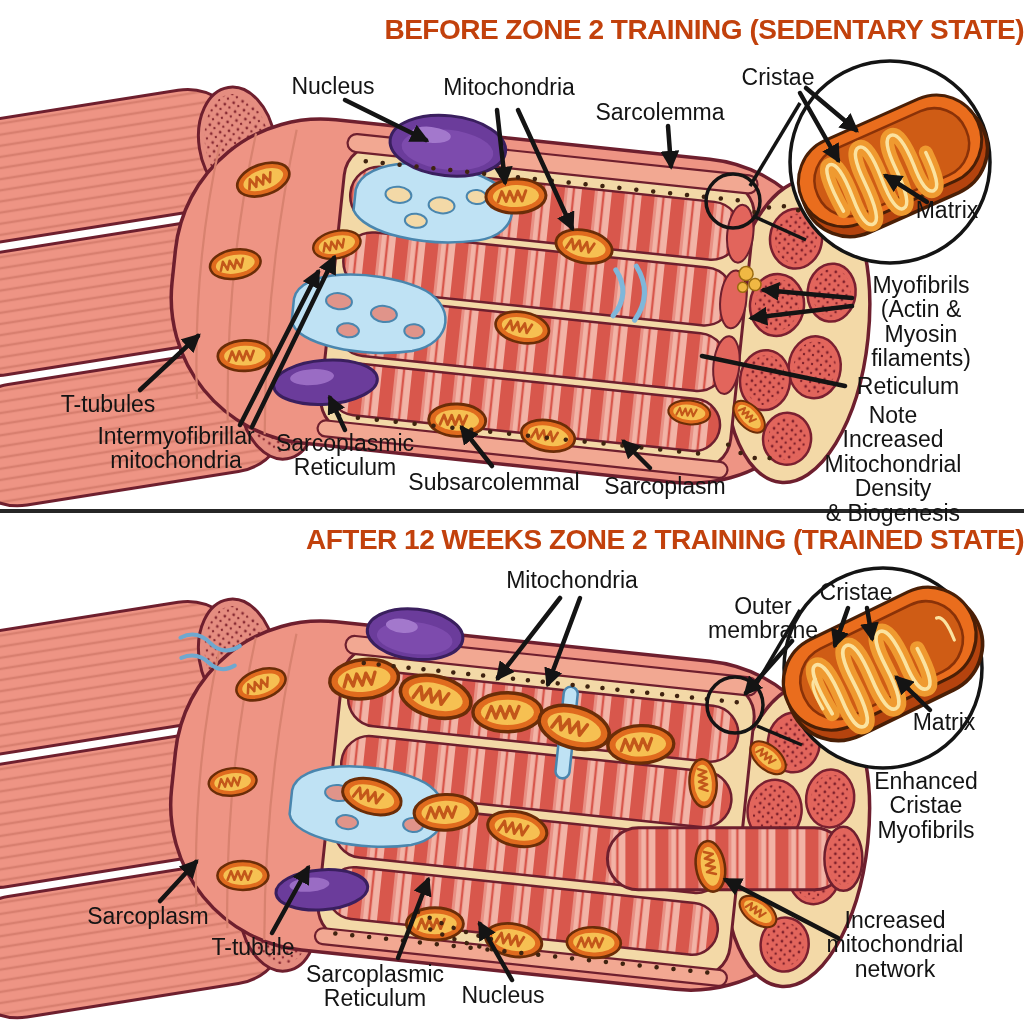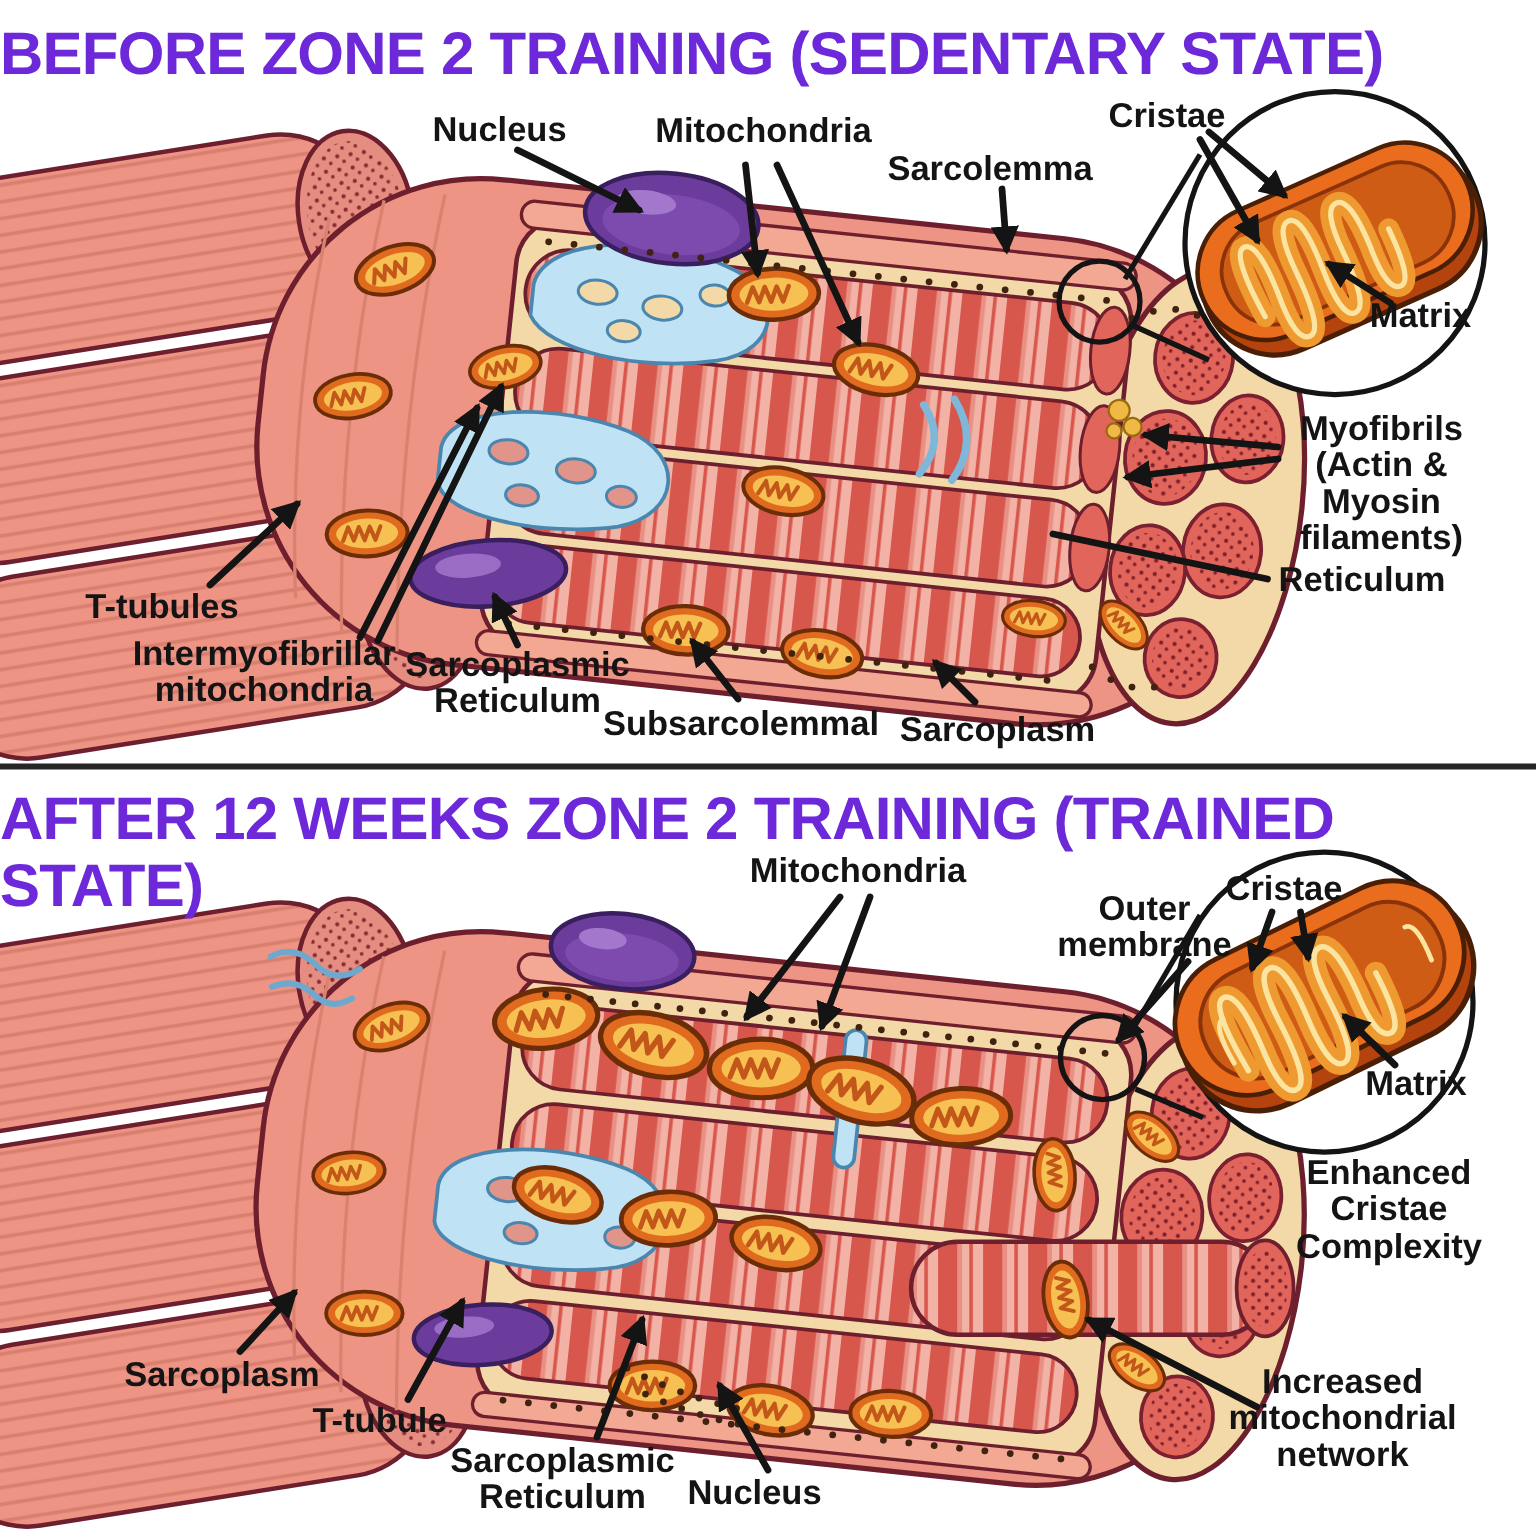--- a/index.html
+++ b/index.html
@@ -1,22 +1,22 @@
 <!DOCTYPE html>
 <html><head>
 <meta charset="utf-8">
 <style>
   html,body{margin:0;padding:0;background:#fff;}
   .stage{position:relative;width:1024px;height:1024px;background:#ffffff;overflow:hidden;
          font-family:"Liberation Sans","DejaVu Sans",sans-serif;color:#151515;}
   .art{position:absolute;left:0;top:0;width:1024px;height:1024px;}
-  .title{position:absolute;left:0;width:1024px;text-align:left;font-weight:bold;
-         font-size:40px;letter-spacing:-0.5px;color:#6d28d9;}
+  .title{position:absolute;left:0;width:1024px;text-align:right;font-weight:bold;
+         font-size:28px;letter-spacing:-0.5px;color:#c2410c;}
   .lbl{position:absolute;transform:translate(-50%,-50%);text-align:center;
-       font-weight:bold;font-size:23px;line-height:1.06;color:#141414;white-space:pre-line;}
+       font-weight:normal;font-size:23px;line-height:1.06;color:#141414;white-space:pre-line;}
 </style>
 </head>
 <body>
 
 <div class="stage">
 
 <svg class="art" viewBox="0 0 1024 1024">
   <defs>
     <marker id="ah" viewBox="0 0 10 10" refX="8" refY="5" markerWidth="4.2" markerHeight="4.2" orient="auto-start-reverse">
       <path d="M0,0 L10,5 L0,10 z" fill="#141414"></path>
@@ -286,30 +286,33 @@
 (Actin &amp; Myosin
 filaments)</div>
 <div class="lbl" style="left:908px;top:386px">Reticulum</div>
 <div class="lbl" style="left:108px;top:404px">T-tubules</div>
 <div class="lbl" style="left:176px;top:448px">Intermyofibrillar
 mitochondria</div>
 <div class="lbl" style="left:345px;top:455px">Sarcoplasmic
 Reticulum</div>
 <div class="lbl" style="left:494px;top:482px">Subsarcolemmal</div>
 <div class="lbl" style="left:665px;top:486px">Sarcoplasm</div>
+<div class="lbl" style="left:893px;top:464px">Note Increased
+Mitochondrial Density
+&amp; Biogenesis</div>
 
 <div class="title" style="top:524px">AFTER 12 WEEKS ZONE 2 TRAINING (TRAINED STATE)</div>
 <div class="lbl" style="left:572px;top:580px">Mitochondria</div>
 <div class="lbl" style="left:763px;top:618px">Outer
 membrane</div>
 <div class="lbl" style="left:856px;top:592px">Cristae</div>
 <div class="lbl" style="left:944px;top:722px">Matrix</div>
 <div class="lbl" style="left:926px;top:806px">Enhanced
 Cristae
-Complexity</div>
+Myofibrils</div>
 <div class="lbl" style="left:148px;top:916px">Sarcoplasm</div>
 <div class="lbl" style="left:253px;top:947px">T-tubule</div>
 <div class="lbl" style="left:375px;top:986px">Sarcoplasmic
 Reticulum</div>
 <div class="lbl" style="left:503px;top:995px">Nucleus</div>
 <div class="lbl" style="left:895px;top:945px">Increased
 mitochondrial
 network</div>
 
 </div>

